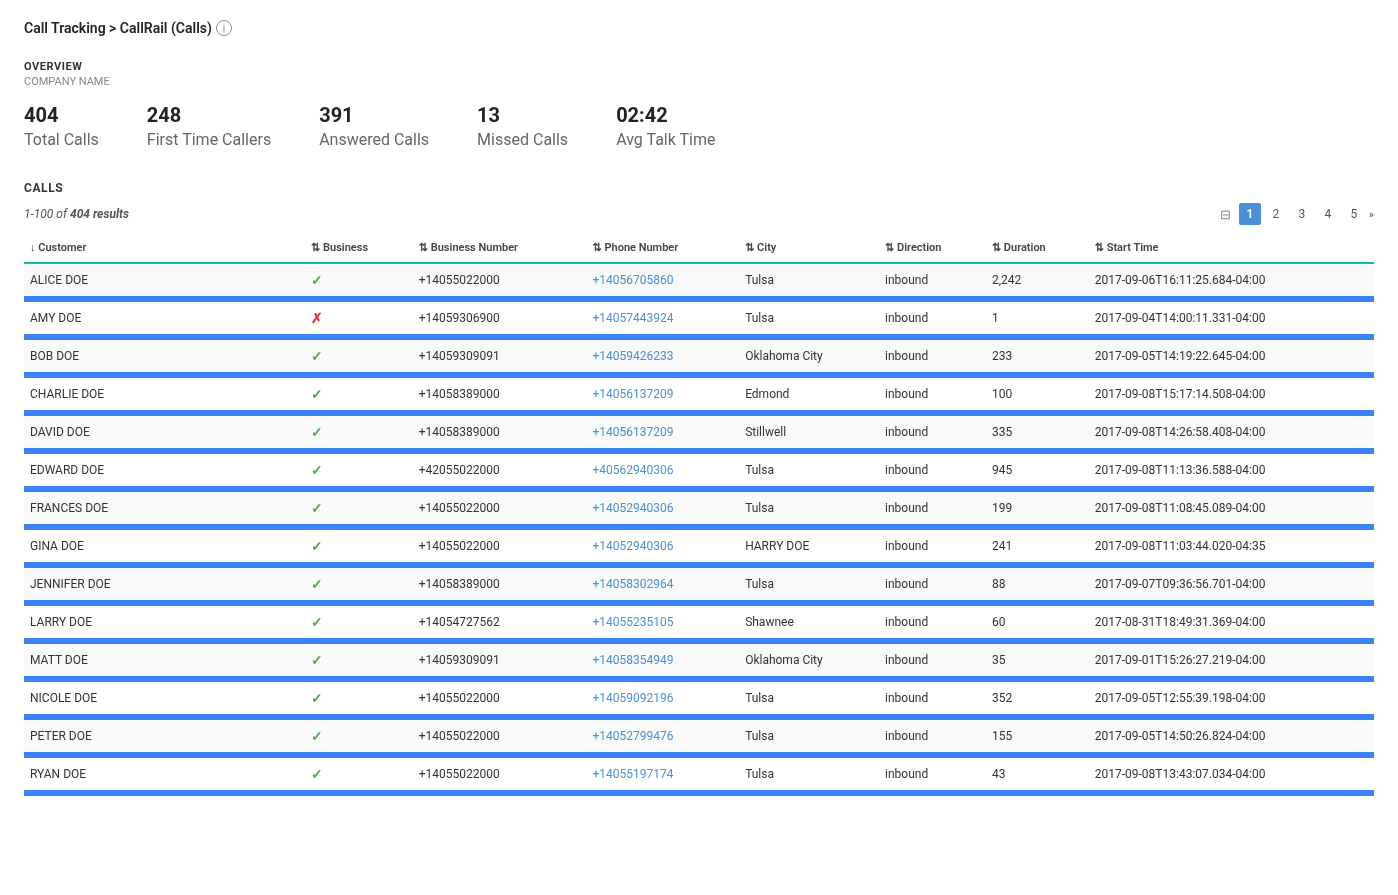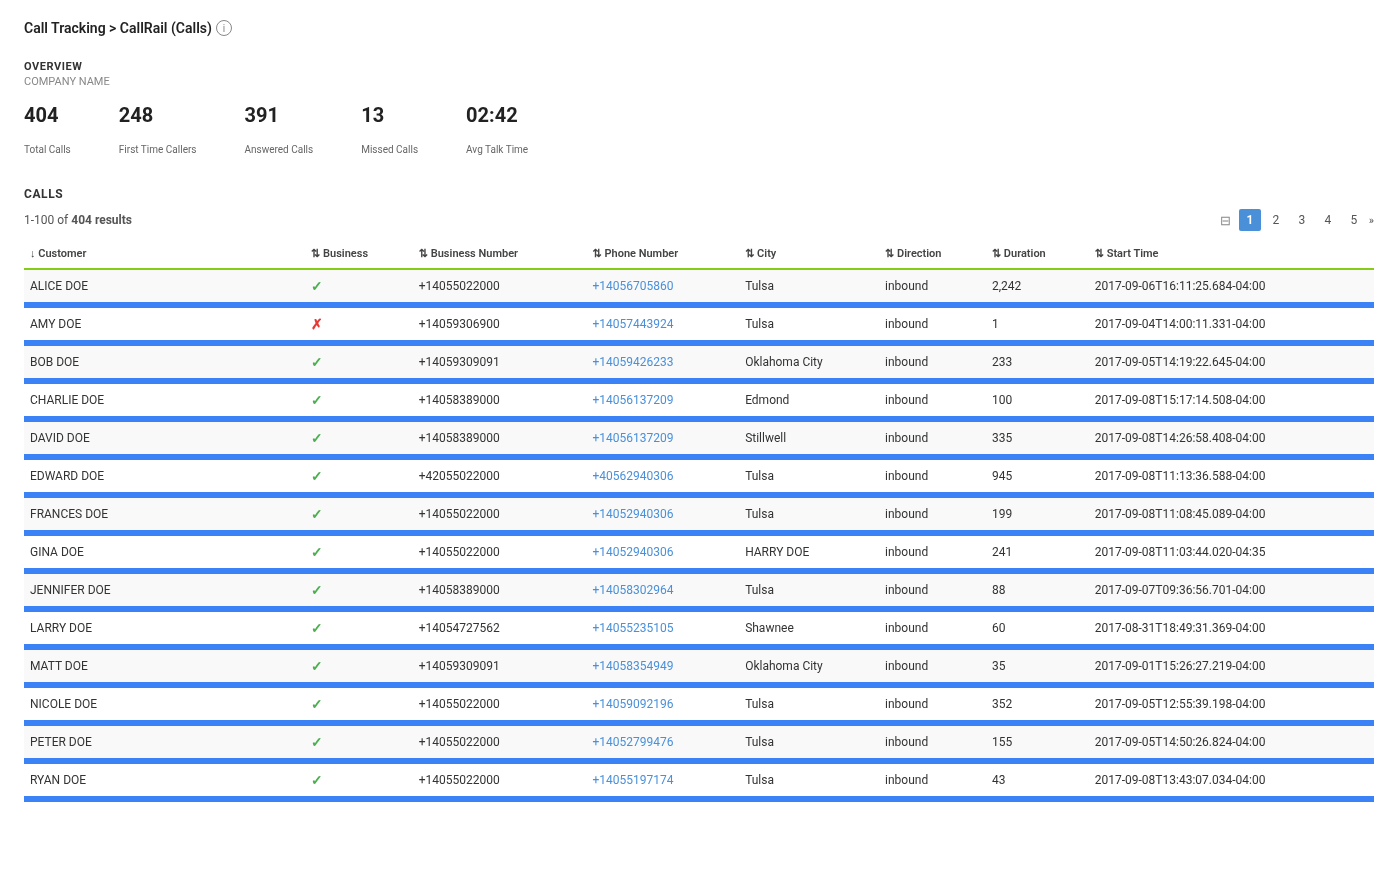--- a/index.html
+++ b/index.html
@@ -53,43 +53,44 @@
       gap: 48px;
       margin-top: 12px;
     }
     .stat-item .stat-value {
       font-size: 20px;
       font-weight: 700;
       color: #222;
       line-height: 1.1;
     }
     .stat-item .stat-label {
-      font-size: 10px;
+      font-size: 16px;
       color: #666;
-      margin-top: 18px;
+      margin-top: 4px;
     }
     .calls-section {
       margin-top: 20px;
     }
     .calls-title {
       font-size: 12px;
       font-weight: 700;
       color: #333;
       letter-spacing: 0.05em;
       margin-bottom: 8px;
     }
     .table-controls {
       display: flex;
       align-items: center;
       justify-content: space-between;
       margin-bottom: 8px;
     }
     .results-info {
       font-size: 12px;
       color: #555;
+      font-style: italic;
     }
     .results-info strong {
       font-weight: 700;
     }
     .pagination {
       display: flex;
       align-items: center;
       gap: 4px;
     }
     .pagination .filter-icon {
@@ -118,21 +119,21 @@
       font-size: 11px;
       color: #555;
       cursor: pointer;
     }
     table {
       width: 100%;
       border-collapse: collapse;
       font-size: 12px;
     }
     thead tr {
-      border-bottom: 2px solid #84cc16;
+      border-bottom: 2px solid #14b8a6;
     }
     thead th {
       text-align: left;
       padding: 8px 6px;
       font-size: 11px;
       font-weight: 600;
       color: #444;
       cursor: pointer;
       white-space: nowrap;
     }

